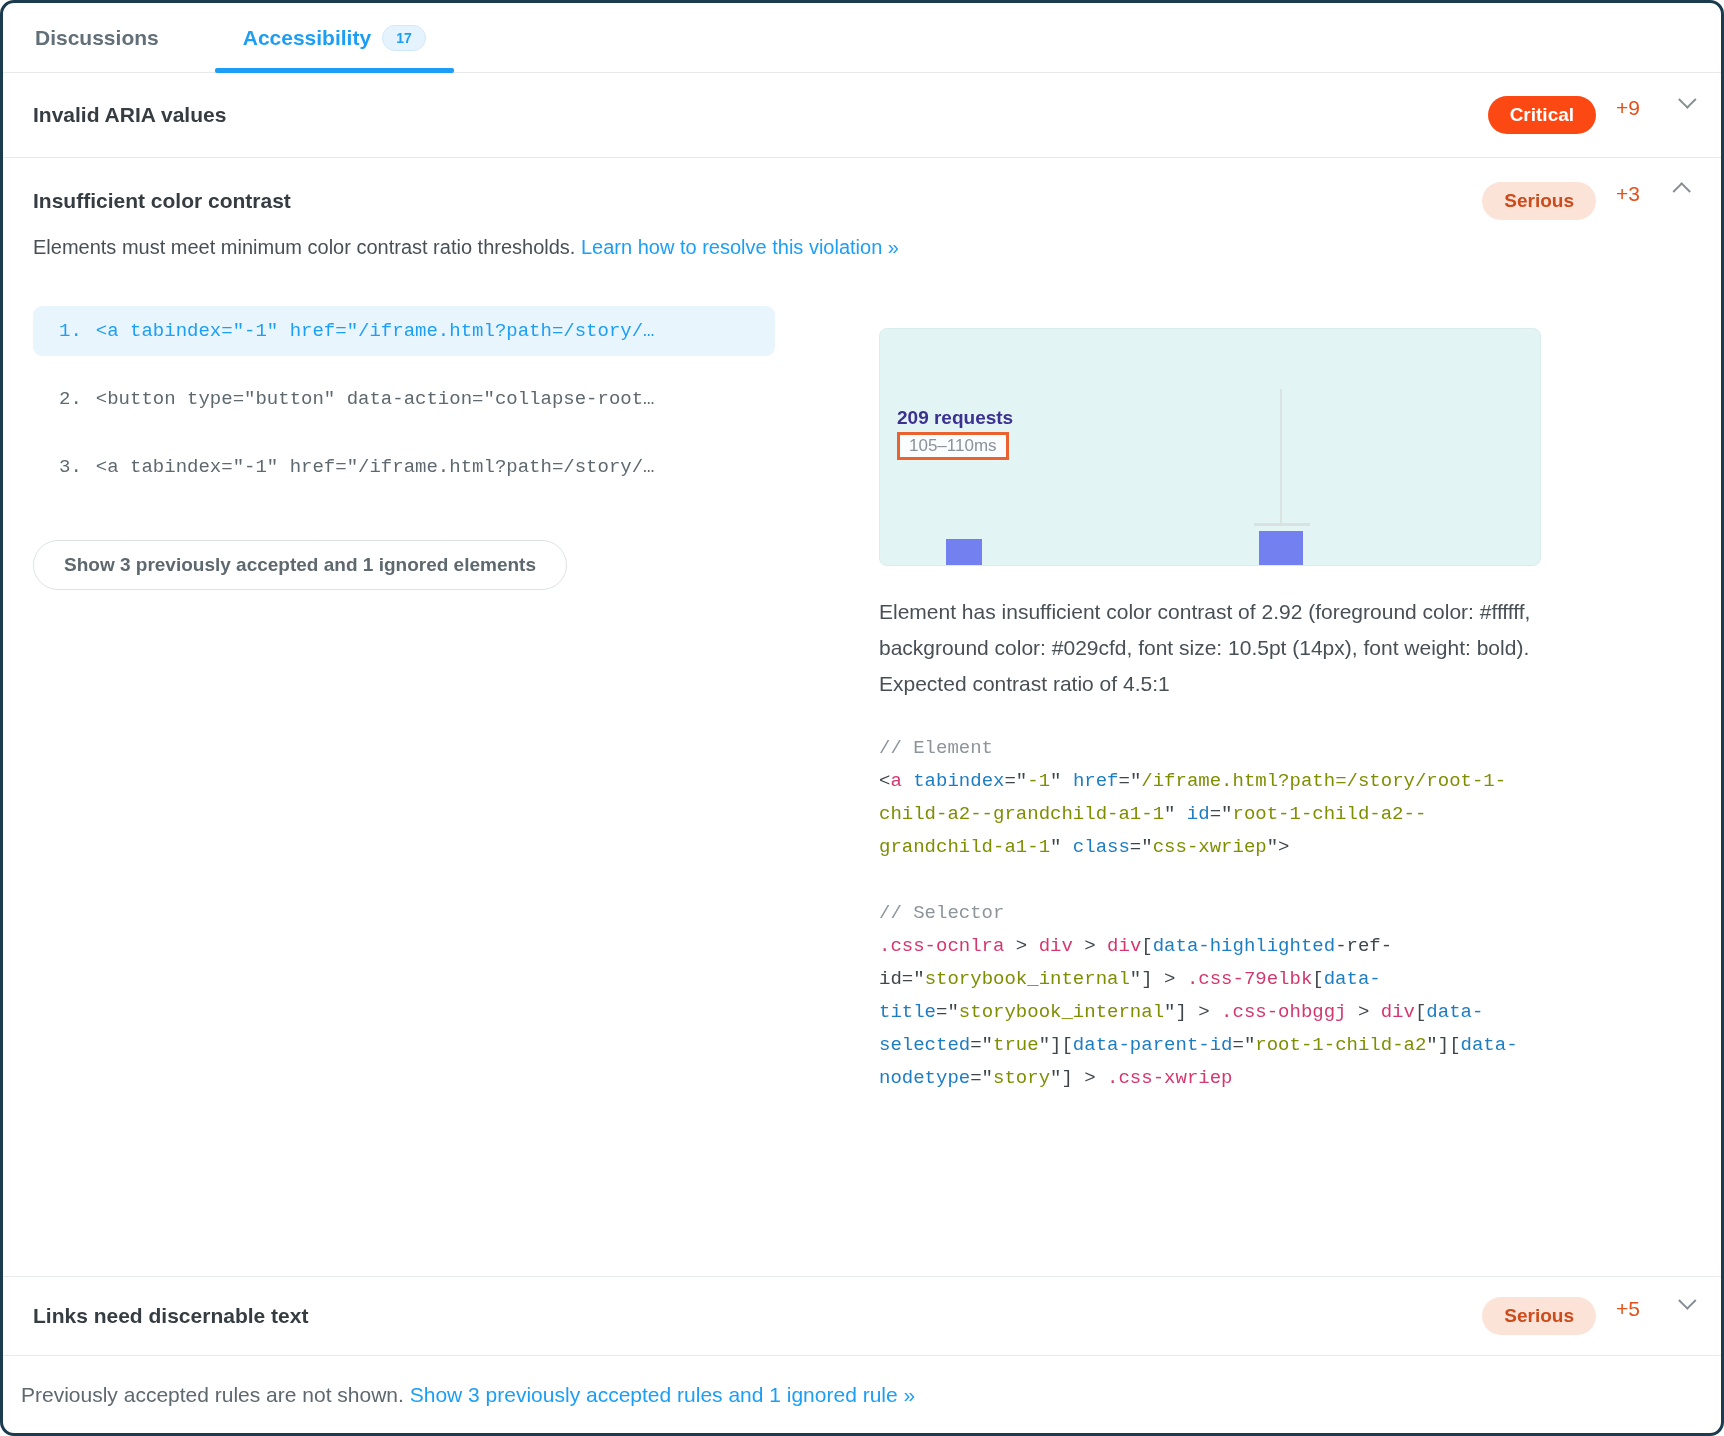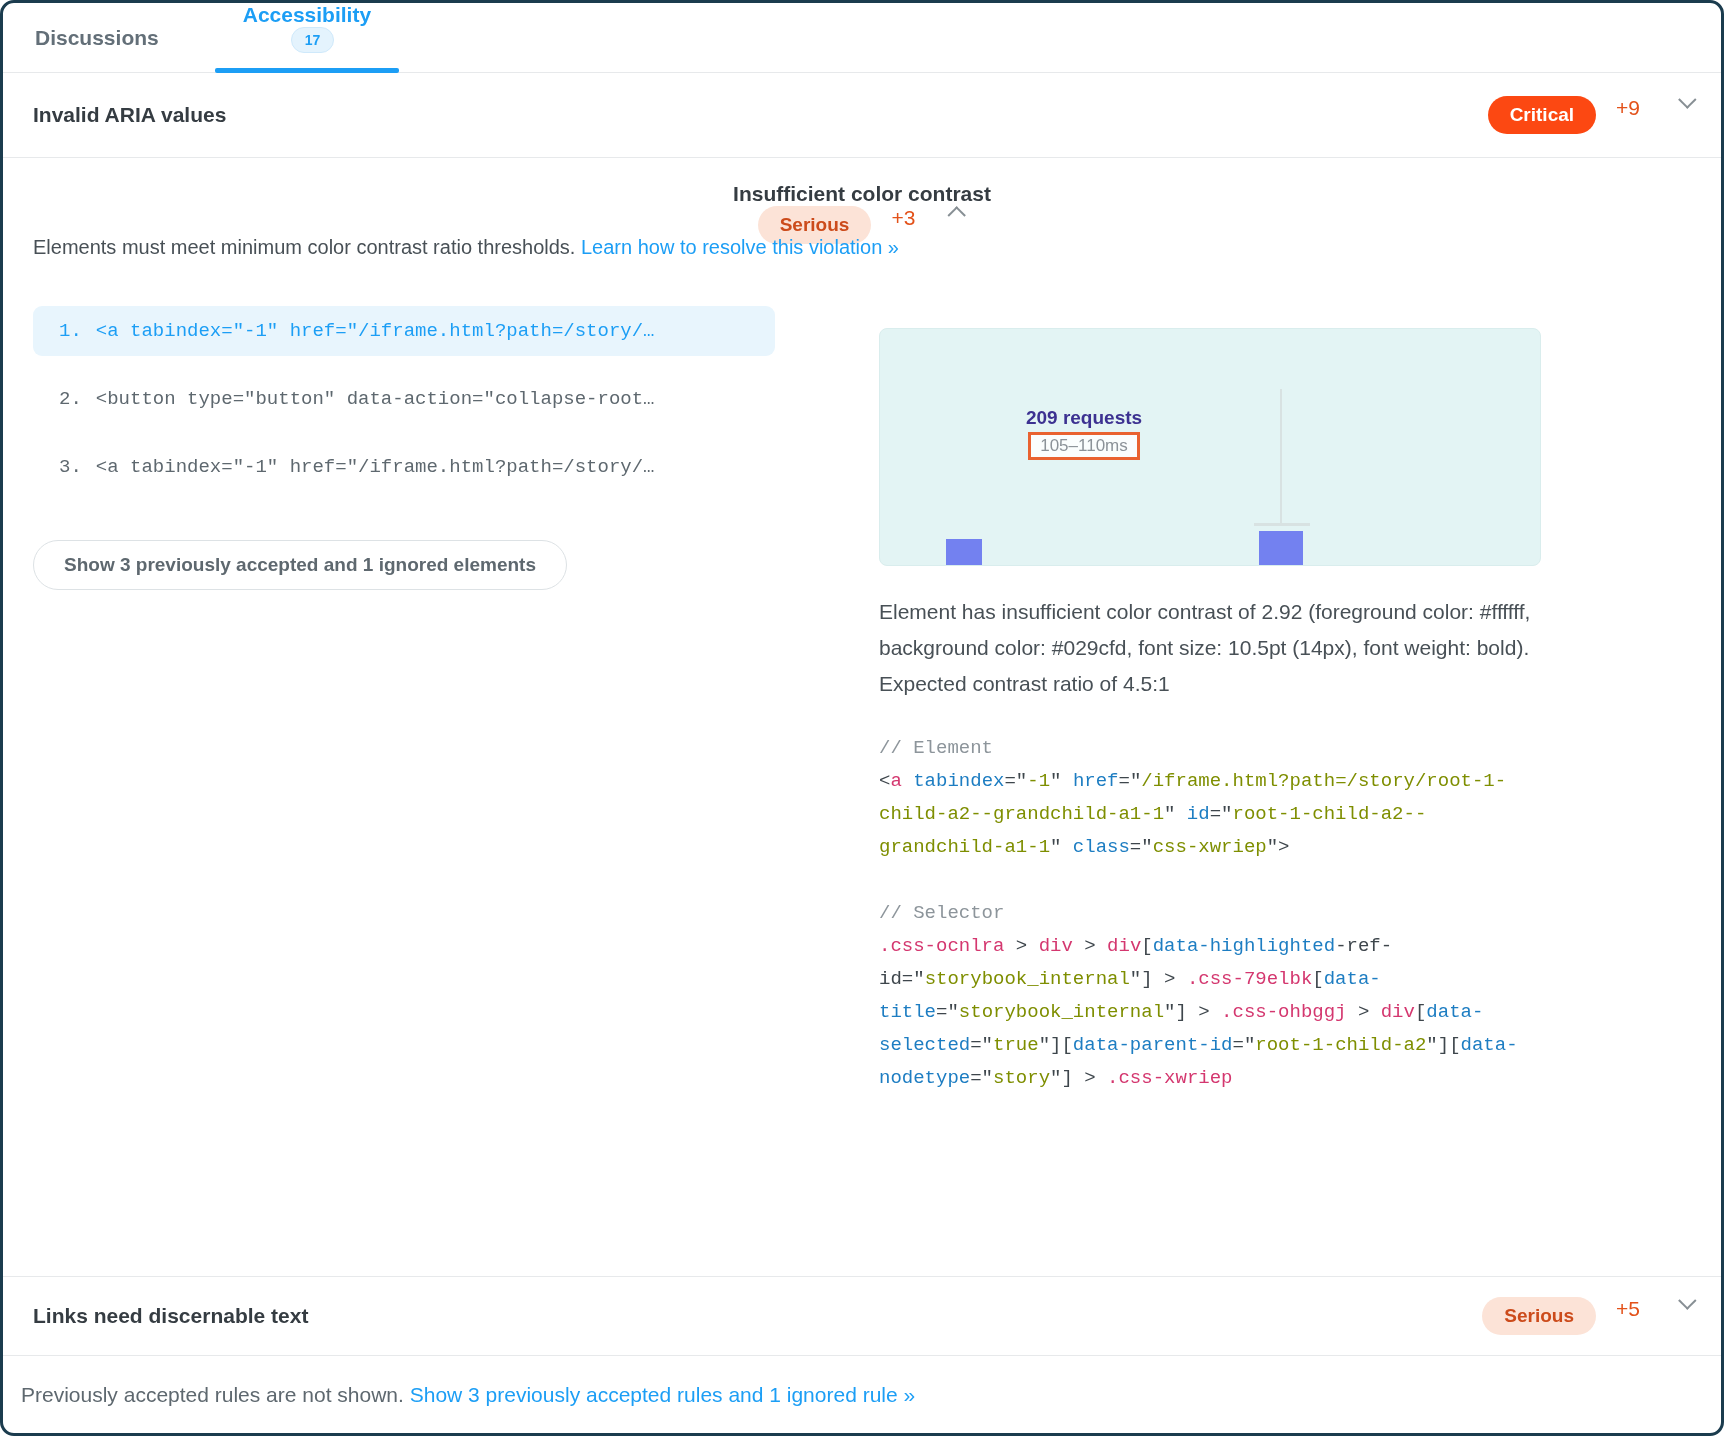--- a/index.html
+++ b/index.html
@@ -21,21 +21,21 @@
     display: flex; align-items: stretch;
     padding-left: 32px;
     border-bottom: 1px solid var(--divider);
   }
   .tab {
     display: flex; align-items: center;
     font-size: 21px; font-weight: bold;
     color: var(--tab-inactive);
     cursor: pointer; position: relative;
   }
-  .tab.active { color: var(--accent-blue); padding: 0 28px; margin-left: 56px; flex-direction: column; }
+  .tab.active { color: var(--accent-blue); padding: 0 28px; margin-left: 56px; }
   .tab.active::after {
     content:""; position:absolute; left:0; right:0; bottom:-1px;
     height: 5px; background: var(--accent-blue); border-radius: 2px;
   }
   .tab-badge {
     margin-left: 11px;
     background: var(--badge17-bg);
     border: 1px solid var(--badge17-border);
     color: var(--accent-blue);
     font-size: 14px; font-weight: bold;
@@ -62,21 +62,21 @@
   .chev {
     width: 13px; height: 13px; display: inline-block; margin-left: 38px;
     border-right: 2.5px solid var(--chevron-gray);
     border-bottom: 2.5px solid var(--chevron-gray);
   }
   .chev.down { transform: rotate(45deg) translateY(-4px); }
   .chev.up   { transform: rotate(-135deg) translateY(-4px); }
 
   
   .rule-section { flex: 1 1 auto; min-height: 0; padding: 24px 30px 0 30px; }
-  .section-head { display: flex; align-items: center; justify-content: space-between; height: 38px; flex-direction: column; }
+  .section-head { display: flex; align-items: center; justify-content: space-between; height: 38px; }
   .desc { margin: 12px 0 0 0; font-size: 20px; color: var(--text-body); line-height: 30px; }
   .link { color: var(--accent-blue); text-decoration: none; cursor: pointer; }
 
   .content { display: flex; margin-top: 44px; }
   .col-left { flex: 0 0 742px; margin-right: 104px; }
   .col-right { flex: 0 0 662px; }
 
   
   .element-item {
     font-family: "Liberation Mono", monospace;
@@ -102,21 +102,21 @@
     width: 662px; height: 238px;
     background: var(--preview-bg);
     border: 1px solid #d9eded; border-radius: 8px;
     overflow: hidden;
   }
   .vline { position: absolute; left: 400px; top: 60px; width: 2px; height: 136px; background: var(--guide-line); }
   .vcap  { position: absolute; left: 374px; top: 194px; width: 56px; height: 3px; background: var(--guide-line); }
   .bar { position: absolute; bottom: 0; background: var(--bar-purple); }
   .bar-left   { left: 66px;  width: 36px; height: 26px; }
   .bar-center { left: 379px; width: 44px; height: 34px; }
-  .tooltip { position: absolute; top: 78px; left: 8px; width: 392px; text-align: center; }
+  .tooltip { position: absolute; top: 78px; left: 17px; width: 392px; text-align: left; }
   .tt-title { font-size: 19px; font-weight: bold; color: var(--tooltip-indigo); }
   .tt-range {
     display: inline-block; margin-top: 3px;
     border: 3px solid var(--highlight-orange);
     background: #fafdfd; padding: 1px 9px;
     font-size: 17px; color: var(--tooltip-range-gray);
   }
 
   
   .actions { display: flex; align-items: center; justify-content: space-between; margin-top: 27px; }

